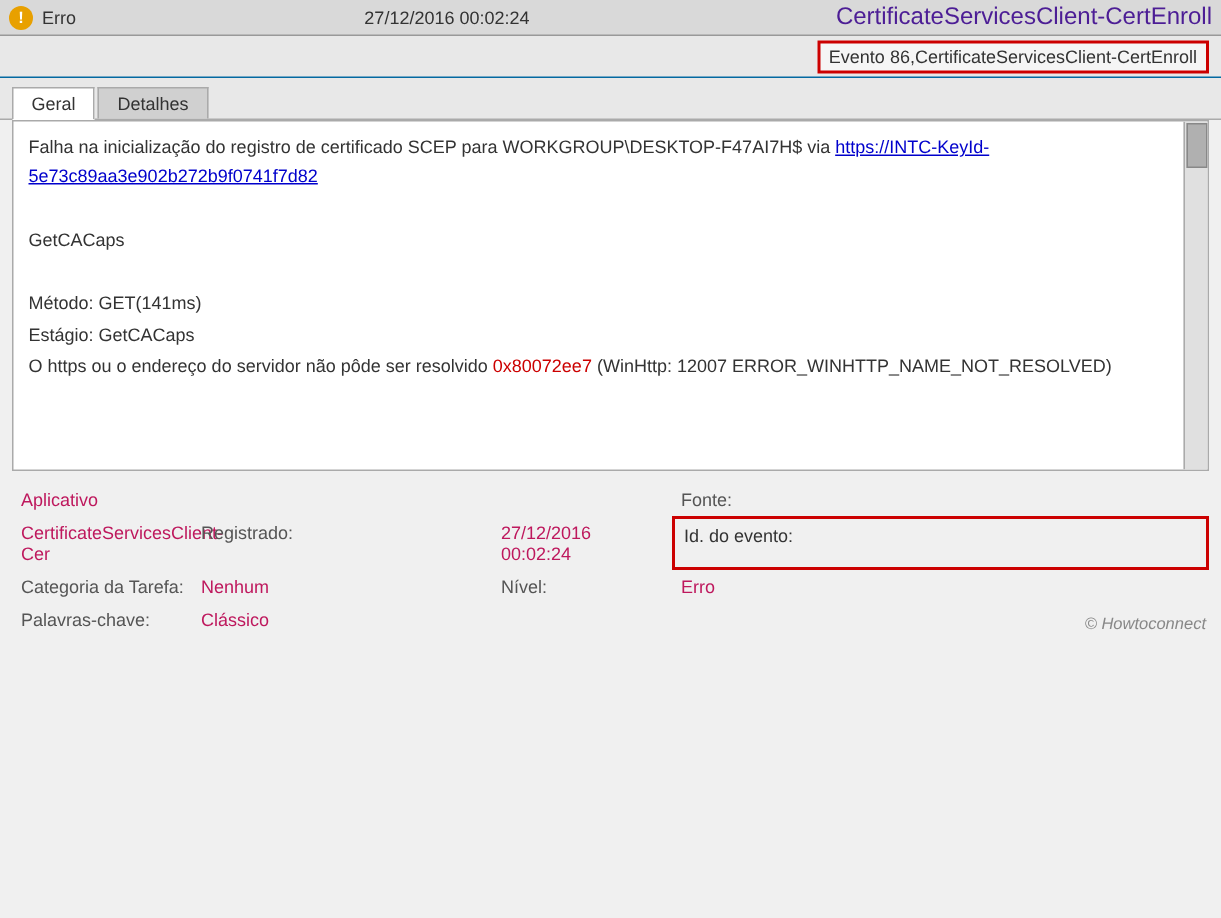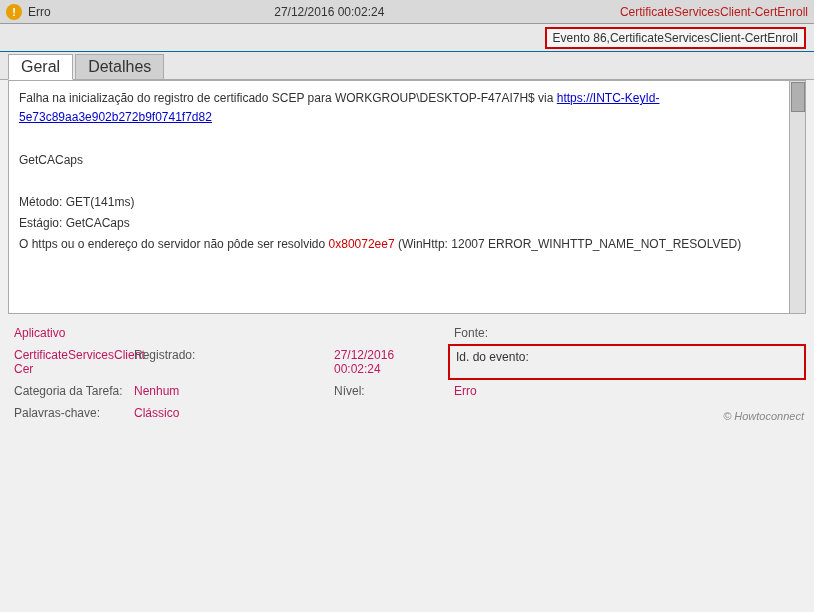--- a/index.html
+++ b/index.html
@@ -41,22 +41,22 @@
       flex: 0 0 auto;
     }
     .title-bar-center {
       flex: 1;
       text-align: center;
       font-size: 12px;
       color: #333;
     }
     .title-bar-right {
       flex: 0 0 auto;
-      font-size: 12px;
-      color: #b91c1c;
+      font-size: 16px;
+      color: #4c1d95;
       margin-left: 12px;
     }
 
     
     .event-header {
       background: #e8e8e8;
       border-bottom: 1px solid #0369a1;
       padding: 4px 8px;
       height: 28px;
       display: flex;
@@ -78,21 +78,21 @@
       border-bottom: 1px solid #aaa;
       padding: 4px 8px 0 8px;
       height: 28px;
       align-items: flex-end;
     }
     .tab {
       padding: 3px 12px;
       border: 1px solid #aaa;
       background: #d0d0d0;
       cursor: pointer;
-      font-size: 16px;
+      font-size: 12px;
       color: #333;
       margin-right: 2px;
       border-bottom: none;
     }
     .tab.active {
       background: #ffffff;
       border-bottom: 1px solid #ffffff;
       margin-bottom: -1px;
       z-index: 1;
     }

